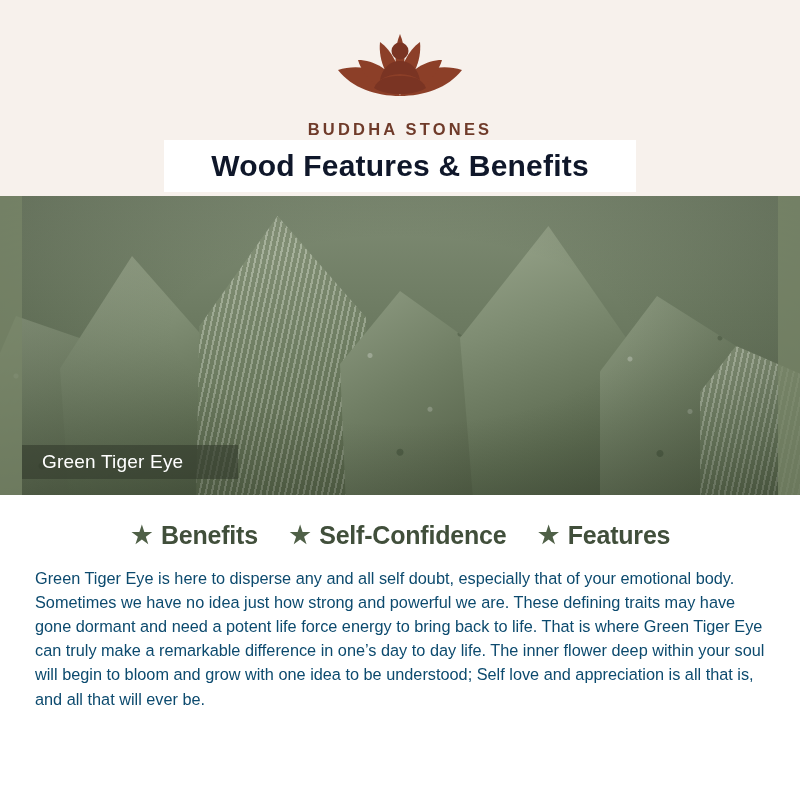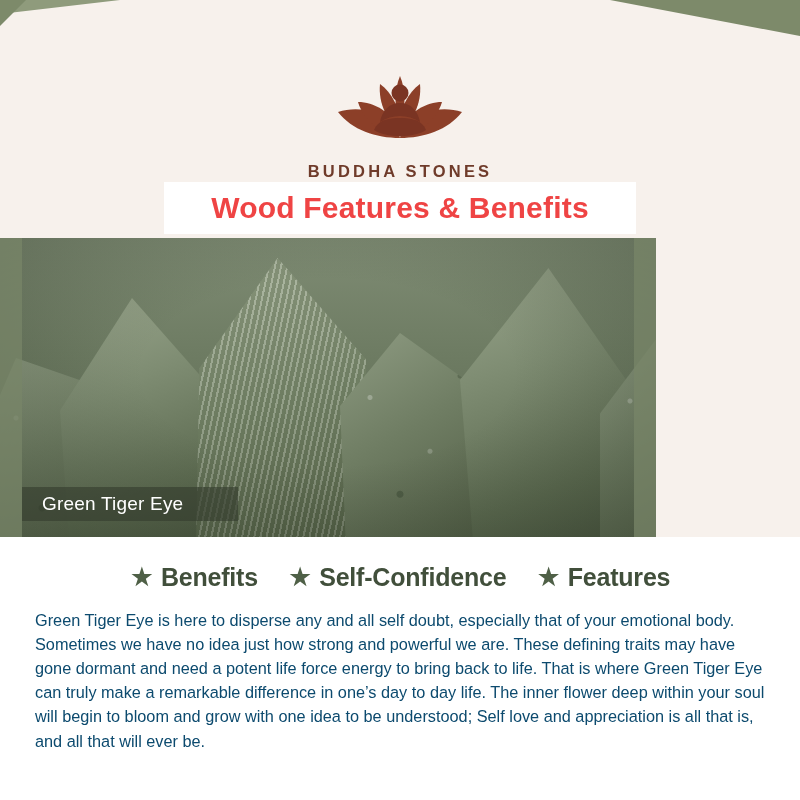--- a/index.html
+++ b/index.html
@@ -47,21 +47,20 @@
     border-bottom: 30px solid #7d8a6a;
     border-right: 150px solid transparent;
   }
 
   
   .header {
     position: relative;
     height: 196px;
     background: #f7f1ec;
     z-index: 6;
-    margin-top: 42px;
   }
   .logo-wrap {
     position: absolute;
     top: 18px; left: 0; right: 0;
     display: flex;
     flex-direction: column;
     align-items: center;
   }
   .logo-svg { display: block; }
   .brand-name {
@@ -81,30 +80,30 @@
     height: 52px;
     background: #ffffff;
     display: flex;
     align-items: center;
     justify-content: center;
     z-index: 7;
   }
   .title-bar h1 {
     font-size: 30px;
     font-weight: 700;
-    color: #ef4444;
+    color: #0f172a;
     letter-spacing: 0.2px;
     font-family: "Liberation Sans", sans-serif;
   }
 
   
   .hero {
     position: relative;
     height: 299px;
-    width: 656px;
+    width: 800px;
     overflow: hidden;
     background: #1d4ed8;
   }
   .hero-img {
     position: absolute;
     inset: 0;
   }
   
   .stone-bg {
     position: absolute; inset: 0;

